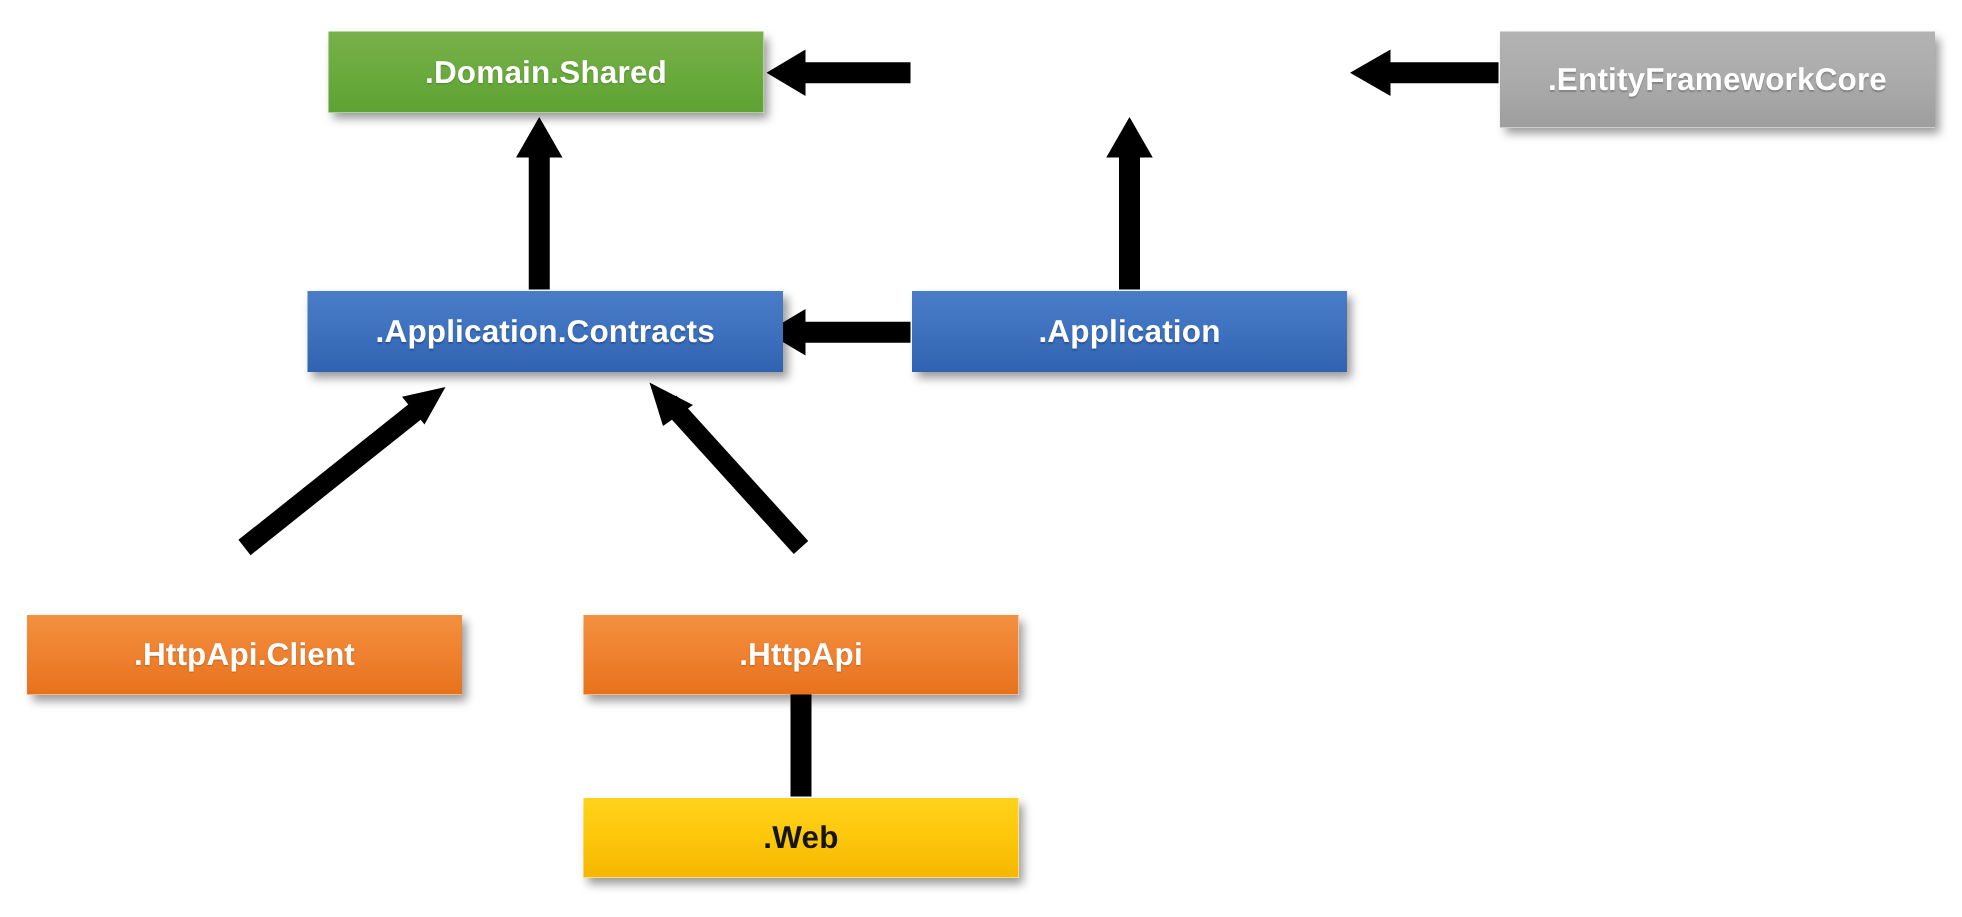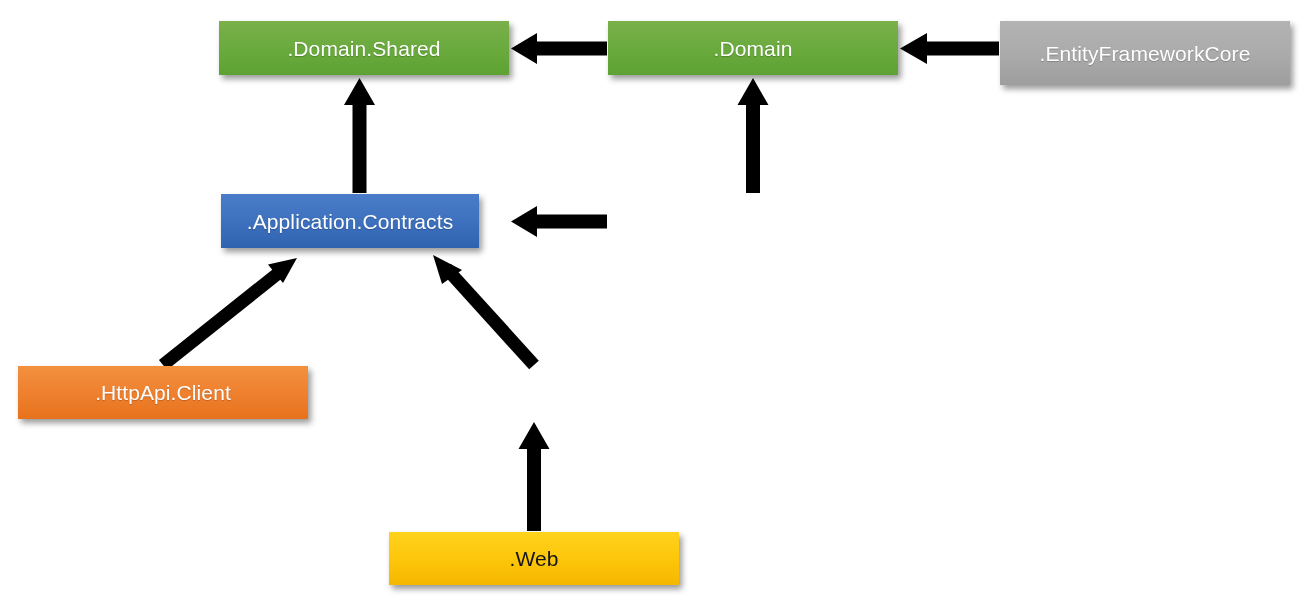--- a/index.html
+++ b/index.html
@@ -25,21 +25,21 @@
     width: 1308px;
     height: 611px;
     pointer-events: none;
   }
   .node {
     position: absolute;
     display: flex;
     align-items: center;
     justify-content: center;
     box-sizing: border-box;
-    font-weight: normal;
+    font-weight: bold;
     font-size: 21px;
     letter-spacing: 0.1px;
     white-space: nowrap;
     box-shadow: 3px 4px 6px rgba(0,0,0,0.40);
     z-index: 3;
   }
   .node-label {
     display: block;
     line-height: 1;
   }
@@ -50,20 +50,21 @@
   }
   .node.blue {
     background: linear-gradient(to bottom, #4a7dc8 0%, #3f72bf 45%, #2f62b0 100%);
     color: #ffffff;
     text-shadow: 0 1px 1px rgba(0,0,0,0.22);
   }
   .node.orange {
     background: linear-gradient(to bottom, #f2913f 0%, #ef8231 45%, #e8721c 100%);
     color: #ffffff;
     text-shadow: 0 1px 1px rgba(0,0,0,0.22);
+    margin-top: 44px;
   }
   .node.yellow {
     background: linear-gradient(to bottom, #ffd21c 0%, #fdc80c 45%, #f5b700 100%);
     color: #151515;
     text-shadow: none;
   }
   .node.gray {
     background: linear-gradient(to bottom, #b3b3b3 0%, #acacac 45%, #9e9e9e 100%);
     color: #ffffff;
     text-shadow: 0 1px 1px rgba(0,0,0,0.22);
@@ -112,35 +113,38 @@
     <g>
       <path d="M 534,365 L 446,268" fill="none" stroke="#000000" stroke-width="13"></path>
       <path d="M 433,255 L 442,284 L 462,270 Z" fill="#000000"></path>
     </g>
   </svg>
 
   <div class="node green" style="left:219px; top:21px; width:290px; height:54px;">
     <span class="node-label">.Domain.Shared</span>
   </div>
 
-  <div class="node green" style="left:608px; top:21px; width:290px; height:54px;">
-    <span class="node-label">.Domain</span>
-  </div>
 
   <div class="node gray" style="left:1000px; top:21px; width:290px; height:64px;">
     <span class="node-label">.EntityFrameworkCore</span>
   </div>
 
-  <div class="node blue" style="left:221px; top:194px; width:258px; height:54px;">
+  <div class="node blue" style="left:205px; top:194px; width:317px; height:54px;">
     <span class="node-label">.Application.Contracts</span>
   </div>
 
+  <div class="node blue" style="left:608px; top:194px; width:290px; height:54px;">
+    <span class="node-label">.Application</span>
+  </div>
 
   <div class="node orange" style="left:18px; top:366px; width:290px; height:53px;">
     <span class="node-label">.HttpApi.Client</span>
   </div>
 
+  <div class="node orange" style="left:389px; top:366px; width:290px; height:53px;">
+    <span class="node-label">.HttpApi</span>
+  </div>
 
   <div class="node yellow" style="left:389px; top:532px; width:290px; height:53px;text-align:center;">
     <span class="node-label">.Web</span>
   </div>
 
 </div>
 
 </body></html>

